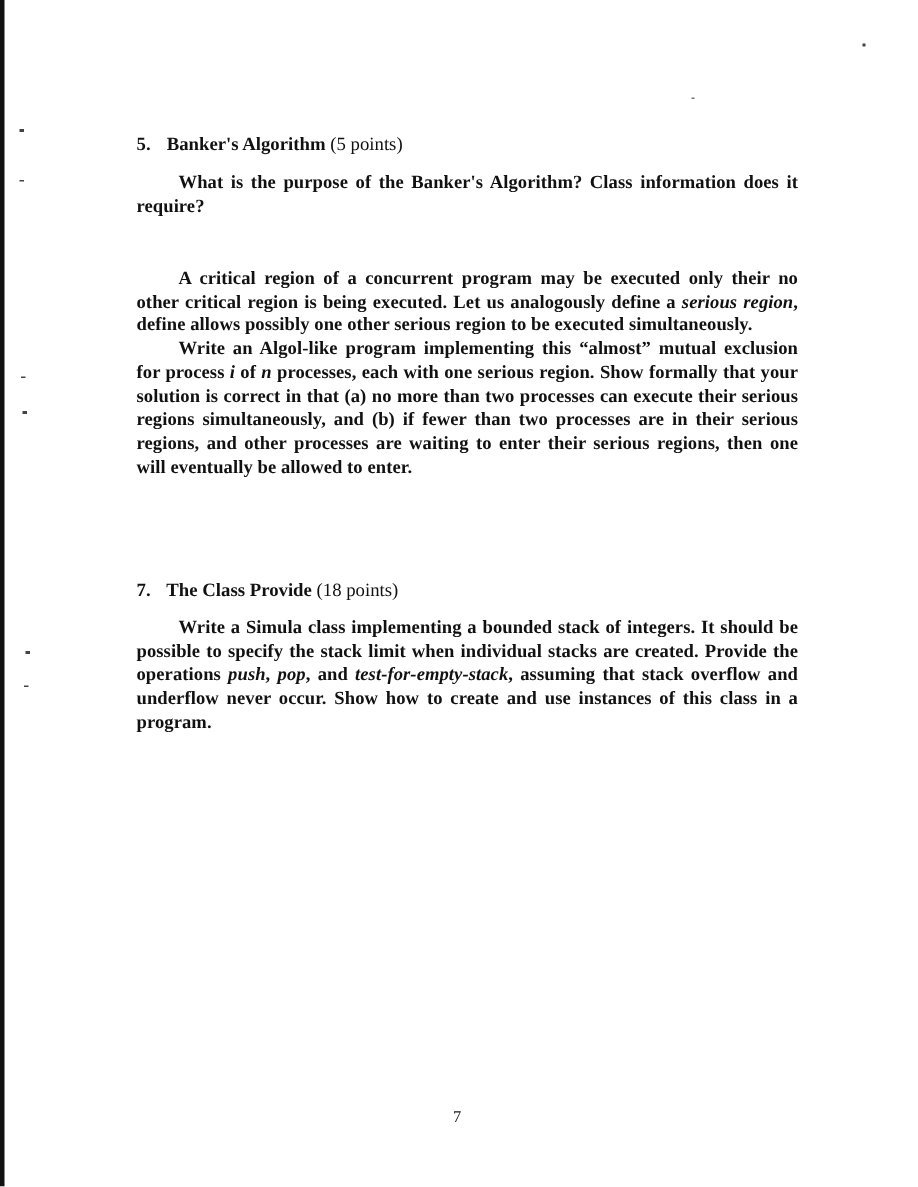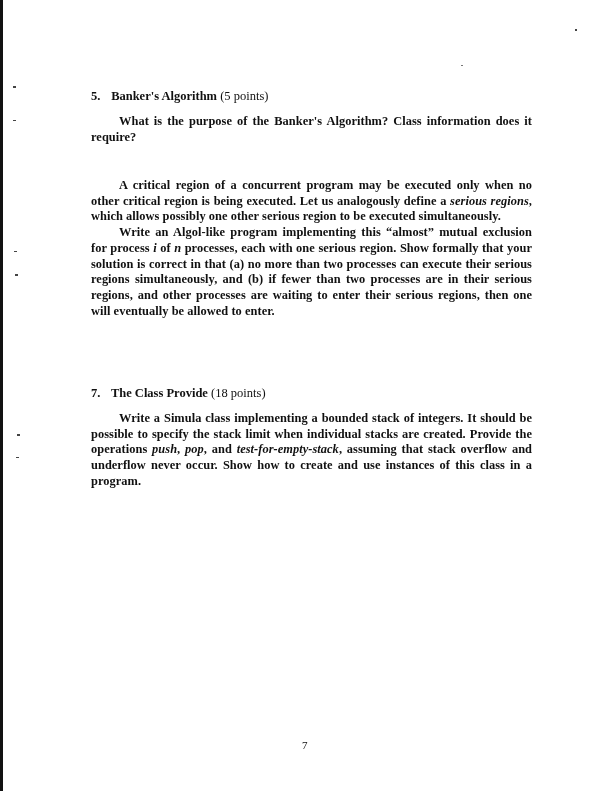--- a/index.html
+++ b/index.html
@@ -36,21 +36,21 @@
   <div class="section" style="top:88px;">
     <p class="heading">
       <span class="num">5.</span>
       <span>Banker's Algorithm</span>
       <span class="pts">(5 points)</span>
     </p>
     <p class="para" style="margin-top:10px;">What is the purpose of the Banker's Algorithm? Class information does it require?</p>
   </div>
 
   <div class="section" style="top:168px;">
-    <p class="para" style="margin-top:10px;"><span>A critical region of a concurrent program may be executed only when no other critical region is being executed. Let us analogously define a </span><em>serious regions</em><span>, which allows possibly one other serious region to be executed simultaneously.</span></p>
+    <p class="para" style="margin-top:10px;"><span>A critical region of a concurrent program may be executed only their no other critical region is being executed. Let us analogously define a </span><em>serious region</em><span>, define allows possibly one other serious region to be executed simultaneously.</span></p>
     <p class="para"><span>Write an Algol-like program implementing this “almost” mutual exclusion for process </span><em>i</em><span> of </span><em>n</em><span> processes, each with one serious region. Show formally that your solution is correct in that (a) no more than two processes can execute their serious regions simultaneously, and (b) if fewer than two processes are in their serious regions, and other processes are waiting to enter their serious regions, then one will eventually be allowed to enter.</span></p>
   </div>
 
   <div class="section" style="top:385px;">
     <p class="heading">
       <span class="num">7.</span>
       <span>The Class Provide</span>
       <span class="pts">(18 points)</span>
     </p>
     <p class="para" style="margin-top:10px;"><span>Write a Simula class implementing a bounded stack of integers. It should be possible to specify the stack limit when individual stacks are created. Provide the operations </span><em>push</em><span>, </span><em>pop</em><span>, and </span><em>test-for-empty-stack</em><span>, assuming that stack overflow and underflow never occur. Show how to create and use instances of this class in a program.</span></p>

